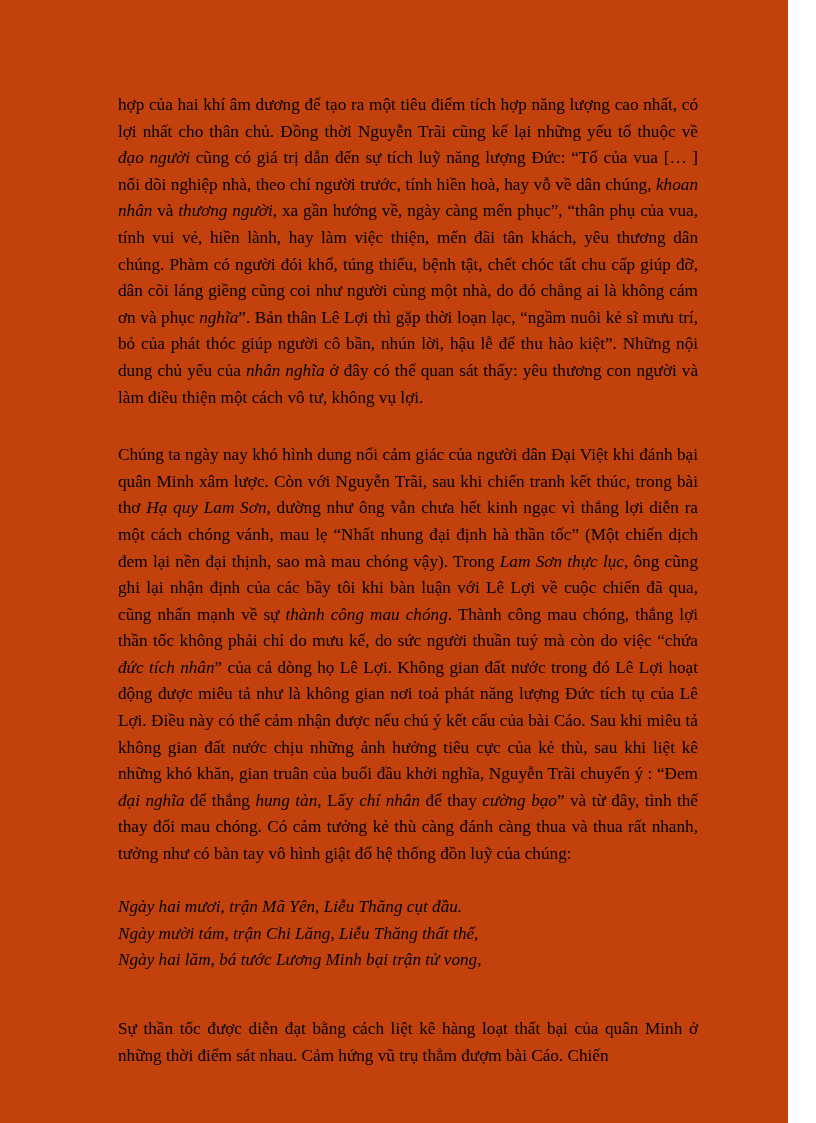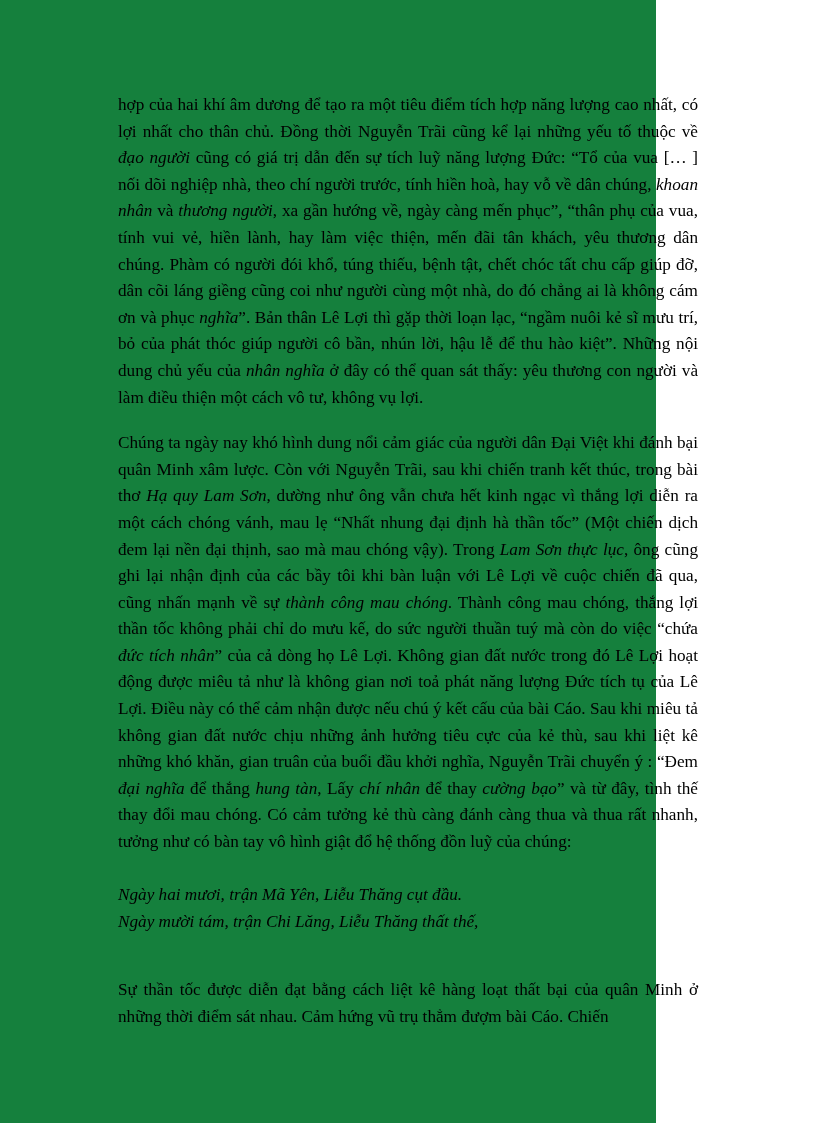--- a/index.html
+++ b/index.html
@@ -9,41 +9,41 @@
   }
   body {
     width: 816px;
     height: 1123px;
     font-family: "Liberation Serif", serif;
     color: #000000;
     overflow: hidden;
   }
   .page {
     position: relative;
-    width: 656px;
+    width: 788px;
     height: 1123px;
-    background: #15803d;
+    background: #c2410c;
     box-sizing: border-box;
   }
   .content {
     position: absolute;
     left: 118px;
     top: 92px;
     width: 580px;
   }
   p.para {
     margin: 0 0 0 0;
     text-align: justify;
     text-justify: inter-word;
     font-size: 17.2px;
     line-height: 26.6px;
     hyphens: none;
   }
   p.para + p.para {
-    margin-top: 19px;
+    margin-top: 31px;
   }
   .verse-block {
     margin-top: 26.6px;
   }
   .verse {
     font-style: italic;
     font-size: 17.2px;
     line-height: 26.6px;
     text-align: left;
     white-space: nowrap;
@@ -61,18 +61,19 @@
 <div class="page">
   <div class="content">
 
     <p class="para" id="p1">hợp của hai khí âm dương để tạo ra một tiêu điểm tích hợp năng lượng cao nhất, có lợi nhất cho thân chủ. Đồng thời Nguyễn Trãi cũng kể lại những yếu tố thuộc về <em class="it">đạo người</em> cũng có giá trị dẫn đến sự tích luỹ năng lượng Đức: “Tổ của vua [… ] nối dõi nghiệp nhà, theo chí người trước, tính hiền hoà, hay vỗ về dân chúng, <em class="it">khoan nhân</em> và <em class="it">thương người</em>, xa gần hướng về, ngày càng mến phục”, “thân phụ của vua, tính vui vẻ, hiền lành, hay làm việc thiện, mến đãi tân khách, yêu thương dân chúng. Phàm có người đói khổ, túng thiếu, bệnh tật, chết chóc tất chu cấp giúp đỡ, dân cõi láng giềng cũng coi như người cùng một nhà, do đó chẳng ai là không cám ơn và phục <em class="it">nghĩa</em>”. Bản thân Lê Lợi thì gặp thời loạn lạc, “ngầm nuôi kẻ sĩ mưu trí, bỏ của phát thóc giúp người cô bần, nhún lời, hậu lễ để thu hào kiệt”. Những nội dung chủ yếu của <em class="it">nhân nghĩa</em> ở đây có thể quan sát thấy: yêu thương con người và làm điều thiện một cách vô tư, không vụ lợi.</p>
 
     <p class="para" id="p2">Chúng ta ngày nay khó hình dung nổi cảm giác của người dân Đại Việt khi đánh bại quân Minh xâm lược. Còn với Nguyễn Trãi, sau khi chiến tranh kết thúc, trong bài thơ <em class="it">Hạ quy Lam Sơn</em>, dường như ông vẫn chưa hết kinh ngạc vì thắng lợi diễn ra một cách chóng vánh, mau lẹ “Nhất nhung đại định hà thần tốc” (Một chiến dịch đem lại nền đại thịnh, sao mà mau chóng vậy). Trong <em class="it">Lam Sơn thực lục</em>, ông cũng ghi lại nhận định của các bầy tôi khi bàn luận với Lê Lợi về cuộc chiến đã qua, cũng nhấn mạnh về sự <em class="it">thành công mau chóng</em>. Thành công mau chóng, thắng lợi thần tốc không phải chỉ do mưu kế, do sức người thuần tuý mà còn do việc “chứa <em class="it">đức tích nhân</em>” của cả dòng họ Lê Lợi. Không gian đất nước trong đó Lê Lợi hoạt động được miêu tả như là không gian nơi toả phát năng lượng Đức tích tụ của Lê Lợi. Điều này có thể cảm nhận được nếu chú ý kết cấu của bài Cáo. Sau khi miêu tả không gian đất nước chịu những ảnh hưởng tiêu cực của kẻ thù, sau khi liệt kê những khó khăn, gian truân của buổi đầu khởi nghĩa, Nguyễn Trãi chuyển ý : “Đem <em class="it">đại nghĩa</em> để thắng <em class="it">hung tàn</em>, Lấy <em class="it">chí nhân</em> để thay <em class="it">cường bạo</em>” và từ đây, tình thế thay đổi mau chóng. Có cảm tưởng kẻ thù càng đánh càng thua và thua rất nhanh, tưởng như có bàn tay vô hình giật đổ hệ thống đồn luỹ của chúng:</p>
 
     <div class="verse-block">
       <div class="verse">Ngày hai mươi, trận Mã Yên, Liễu Thăng cụt đầu.</div>
       <div class="verse">Ngày mười tám, trận Chi Lăng, Liễu Thăng thất thế,</div>
+      <div class="verse">Ngày hai lăm, bá tước Lương Minh bại trận tử vong,</div>
     </div>
 
     <p class="para" id="p3">Sự thần tốc được diễn đạt bằng cách liệt kê hàng loạt thất bại của quân Minh ở những thời điểm sát nhau. Cảm hứng vũ trụ thẳm đượm bài Cáo. Chiến</p>
 
   </div>
 </div>
 
 </body></html>

